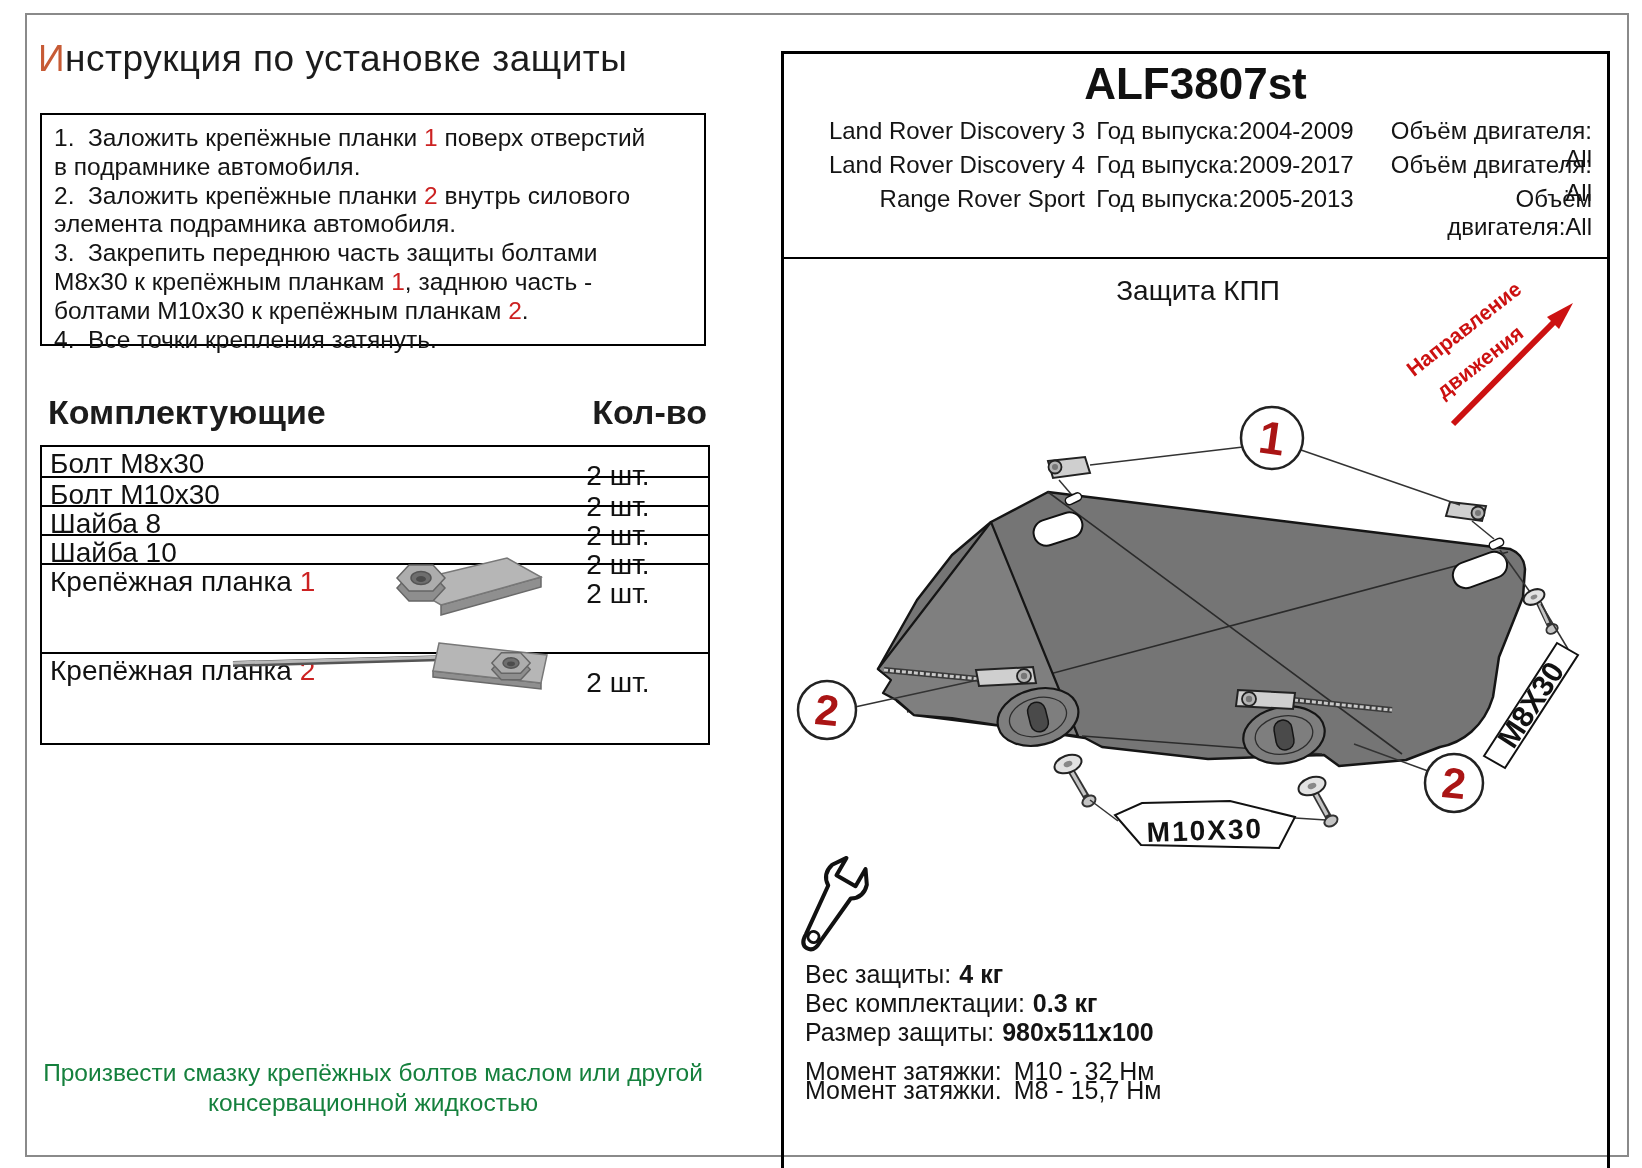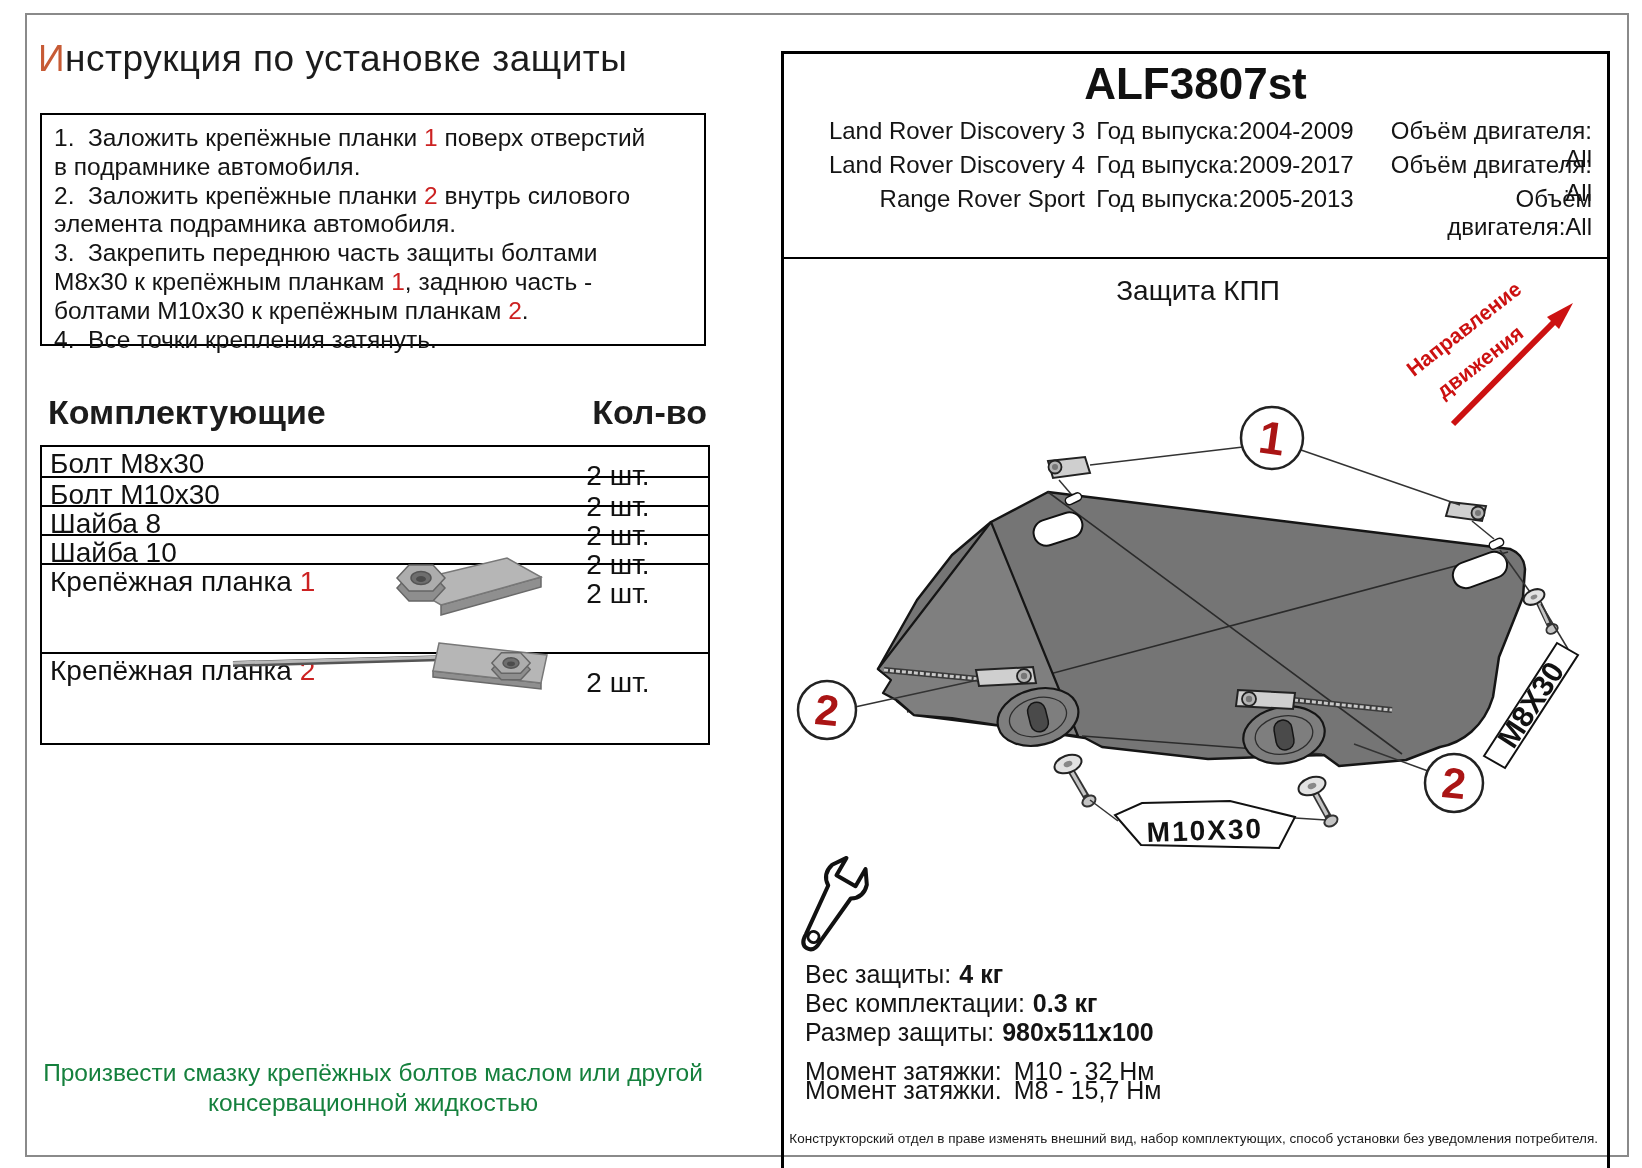--- a/index.html
+++ b/index.html
@@ -279,14 +279,13 @@
 
     <div class="specs" id="specs">
         <div class="spec-line" style="top: 906px;"><span>Вес защиты:</span><span class="val b">4 кг</span></div>
         <div class="spec-line" style="top: 935px;"><span>Вес комплектации:</span><span class="val b">0.3 кг</span></div>
         <div class="spec-line" style="top: 964px;"><span>Размер защиты:</span><span class="val b">980х511х100</span></div>
         <div class="spec-line" style="top: 1003px;"><span>Момент затяжки:</span><span class="val gap">М10 - 32 Нм</span></div>
         <div class="spec-line" style="top: 1022px;"><span>Момент затяжки.</span><span class="val gap">М8 - 15,7 Нм</span></div>
       </div>
   </div>
 
-  <div class="footer-note">Конструкторский отдел в праве изменять внешний вид, набор комплектующих, способ установки без уведомления потребителя.</div>
 </div>
 
 </body></html>

